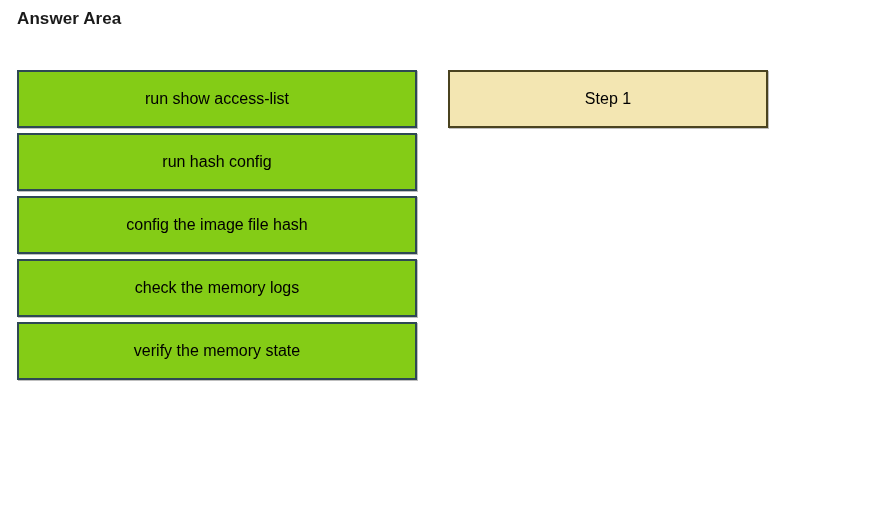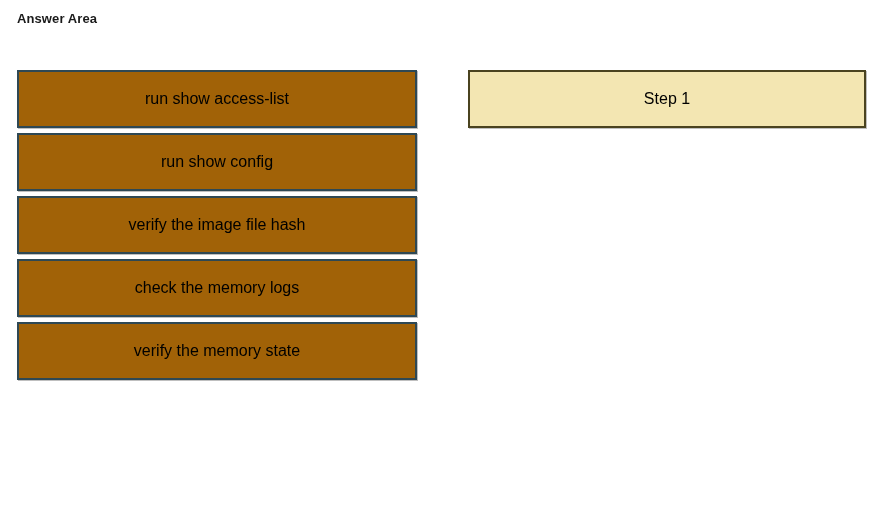--- a/index.html
+++ b/index.html
@@ -16,56 +16,56 @@
   }
   #page {
     position: relative;
     width: 886px;
     height: 525px;
   }
   #page-title {
     position: absolute;
     left: 17px;
     top: 8px;
-    font-size: 13px;
+    font-size: 17px;
     font-weight: bold;
     letter-spacing: 0.1px;
     color: #1a1a1a;
     line-height: 22px;
   }
   .column {
     position: absolute;
     display: flex;
     flex-direction: column;
     gap: 5px;
   }
   #options-column {
     left: 17px;
     top: 70px;
     width: 400px;
   }
   #steps-column {
-    left: 468px;
+    left: 448px;
     top: 70px;
-    width: 398px;
+    width: 320px;
   }
   .item-box {
     box-sizing: border-box;
     height: 58px;
     display: flex;
     align-items: center;
     justify-content: center;
     font-size: 16px;
     line-height: 20px;
     text-align: center;
     color: #000000;
     user-select: none;
   }
   .item-box.option {
-    background: #a16207;
+    background: #84cc16;
     border: 2px solid #2e4854;
     box-shadow: 1px 1px 0 rgba(0,0,0,0.25);
     text-align: center;
   }
   .item-box.step {
     background: #F3E6B2;
     border: 2px solid #4a431f;
     box-shadow: 1px 1px 0 rgba(0,0,0,0.25);
   }
 </style>
@@ -76,27 +76,27 @@
 
   <div id="page-title">Answer Area</div>
 
   <div class="column" id="options-column">
 
     <div class="item-box option">
       <span>run show access-list</span>
     </div>
 
     <div class="item-box option">
-      <span>run show config</span>
+      <span>run hash config</span>
     </div>
 
 
 
     <div class="item-box option">
-      <span>verify the image file hash</span>
+      <span>config the image file hash</span>
     </div>
 
     <div class="item-box option">
       <span>check the memory logs</span>
     </div>
 
     <div class="item-box option">
       <span>verify the memory state</span>
     </div>
 

